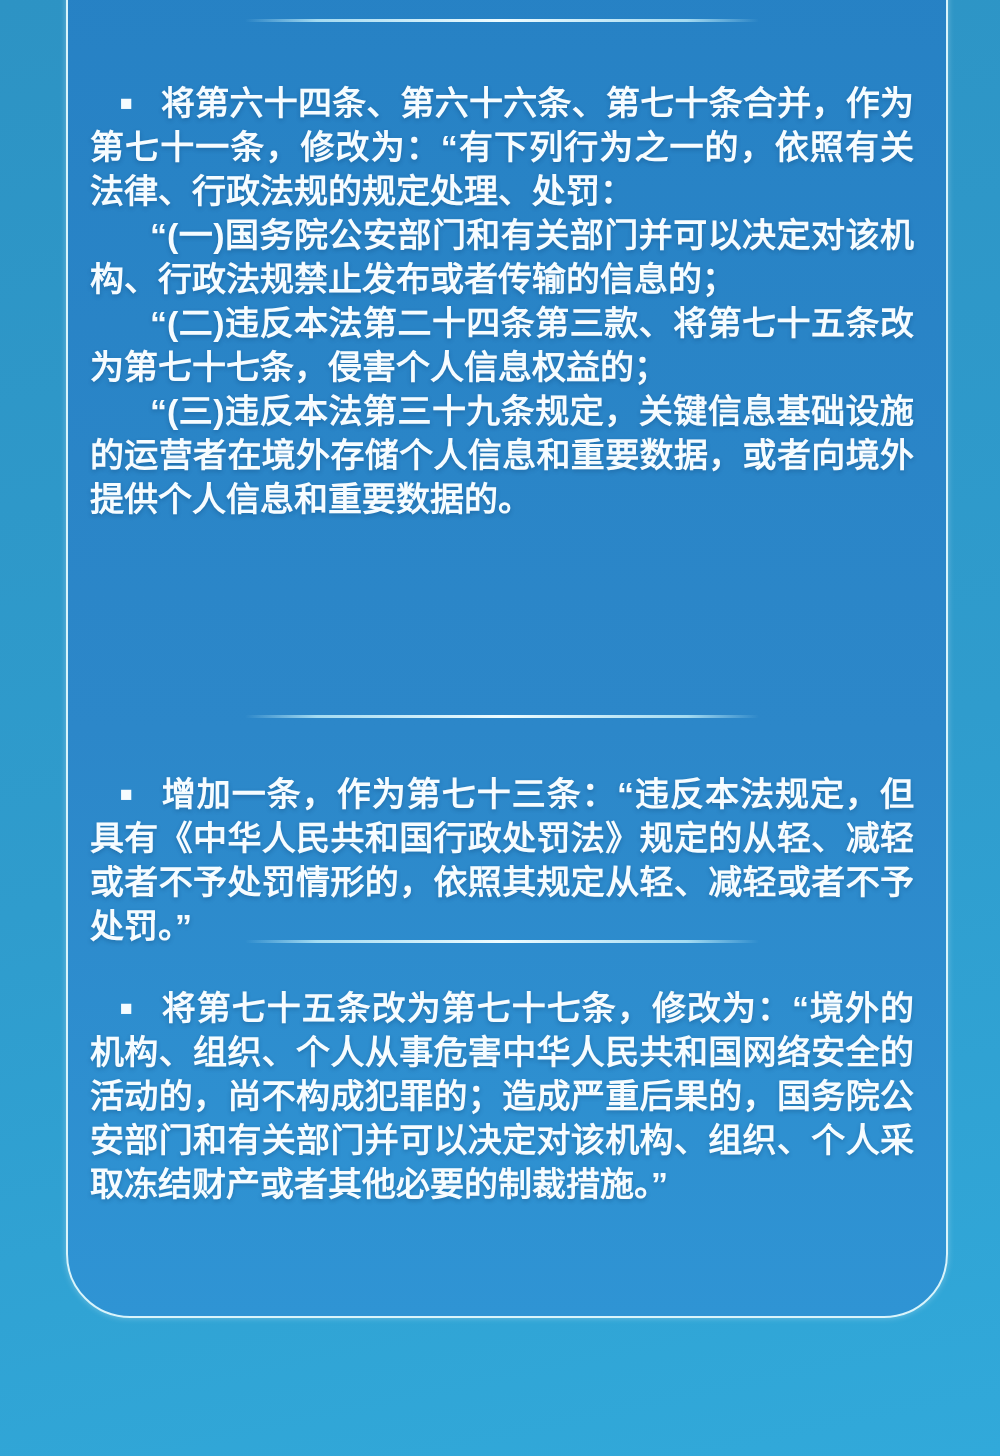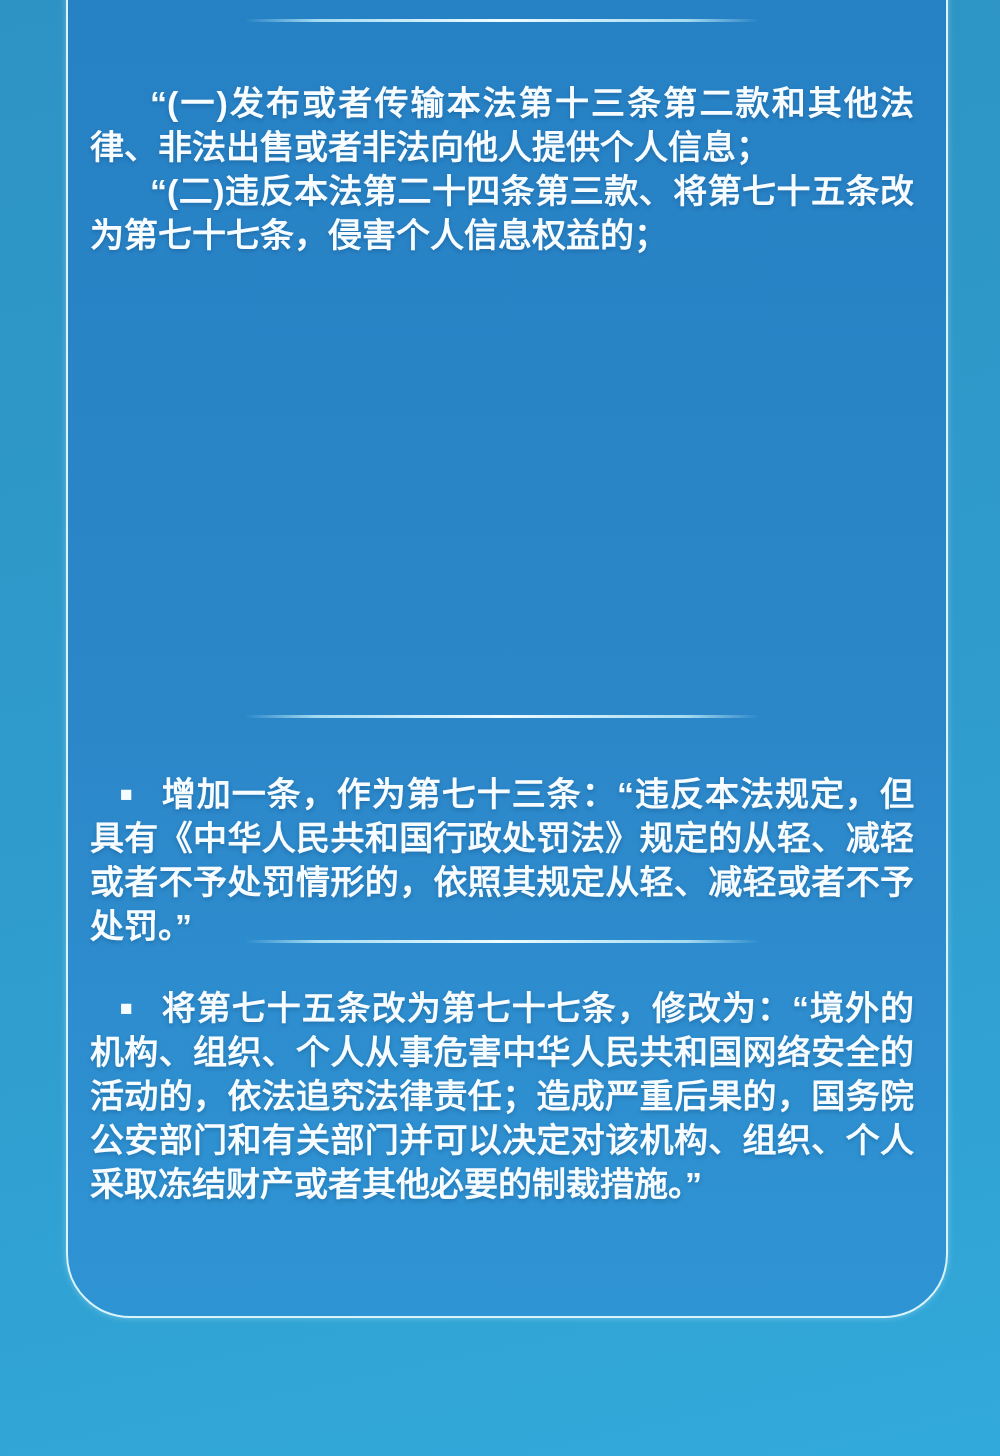--- a/index.html
+++ b/index.html
@@ -77,29 +77,31 @@
   }
 </style>
 </head>
 <body>
 
 <div class="card">
 
   <div class="divider divider-1"></div>
 
   <div class="section section-1">
-    <p class="para indent">“(一)发布或者传输本法第十三条第二款和其他法律、非法出售或者非法向他人提供个人信息；</p>
+    <p class="para first"><span class="bullet">■</span><span>将第六十四条、第六十六条、第七十条合并，作为第七十一条，修改为：“有下列行为之一的，依照有关法律、行政法规的规定处理、处罚：</span></p>
+    <p class="para indent">“(一)国务院公安部门和有关部门并可以决定对该机构、行政法规禁止发布或者传输的信息的；</p>
     <p class="para indent">“(二)违反本法第二十四条第三款、将第七十五条改为第七十七条，侵害个人信息权益的；</p>
+    <p class="para indent">“(三)违反本法第三十九条规定，关键信息基础设施的运营者在境外存储个人信息和重要数据，或者向境外提供个人信息和重要数据的。</p>
   </div>
 
   <div class="divider divider-2"></div>
 
   <div class="section section-2">
     <p class="para first"><span class="bullet">■</span><span>增加一条，作为第七十三条：“违反本法规定，但具有《中华人民共和国行政处罚法》规定的从轻、减轻或者不予处罚情形的，依照其规定从轻、减轻或者不予处罚。”</span></p>
   </div>
 
   <div class="divider divider-3"></div>
 
   <div class="section section-3">
-    <p class="para first"><span class="bullet">■</span><span>将第七十五条改为第七十七条，修改为：“境外的机构、组织、个人从事危害中华人民共和国网络安全的活动的，依法追究法律责任；造成严重后果的，国务院公安部门和有关部门并可以决定对该机构、组织、个人采取冻结财产或者其他必要的制裁措施。”</span></p>
+    <p class="para first"><span class="bullet">■</span><span>将第七十五条改为第七十七条，修改为：“境外的机构、组织、个人从事危害中华人民共和国网络安全的活动的，尚不构成犯罪的；造成严重后果的，国务院公安部门和有关部门并可以决定对该机构、组织、个人采取冻结财产或者其他必要的制裁措施。”</span></p>
   </div>
 
 </div>
 
 </body></html>

